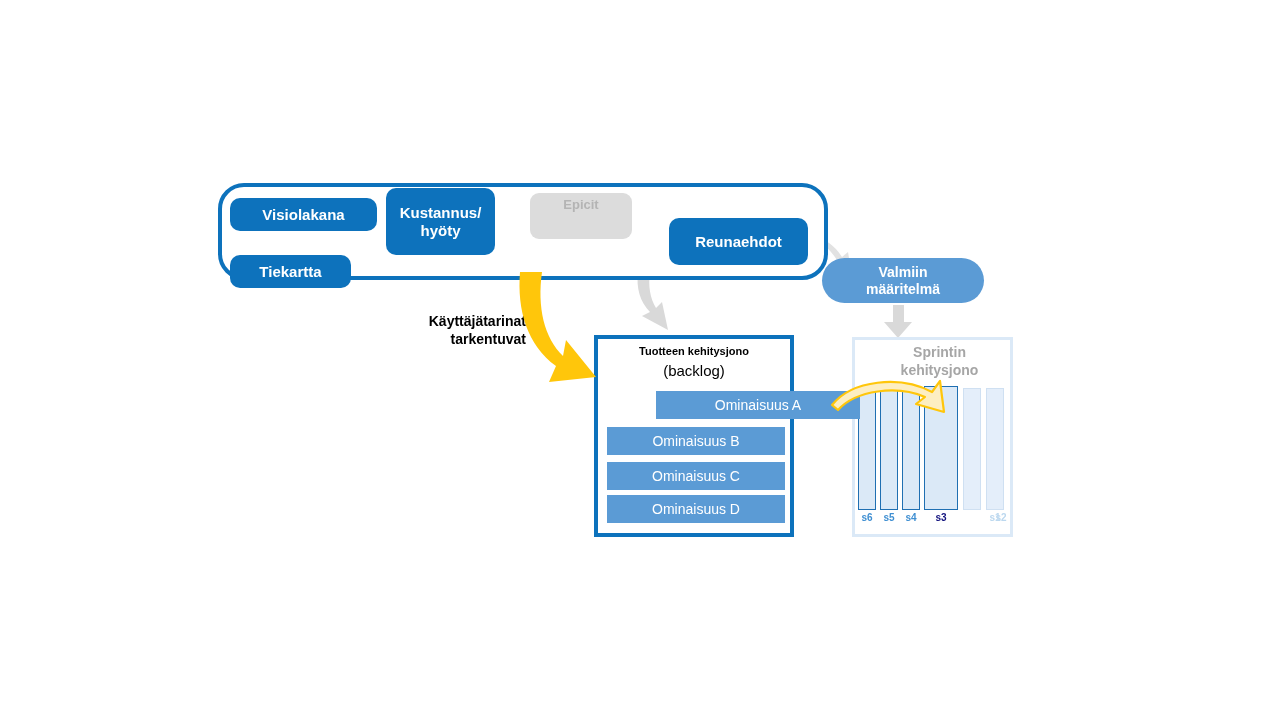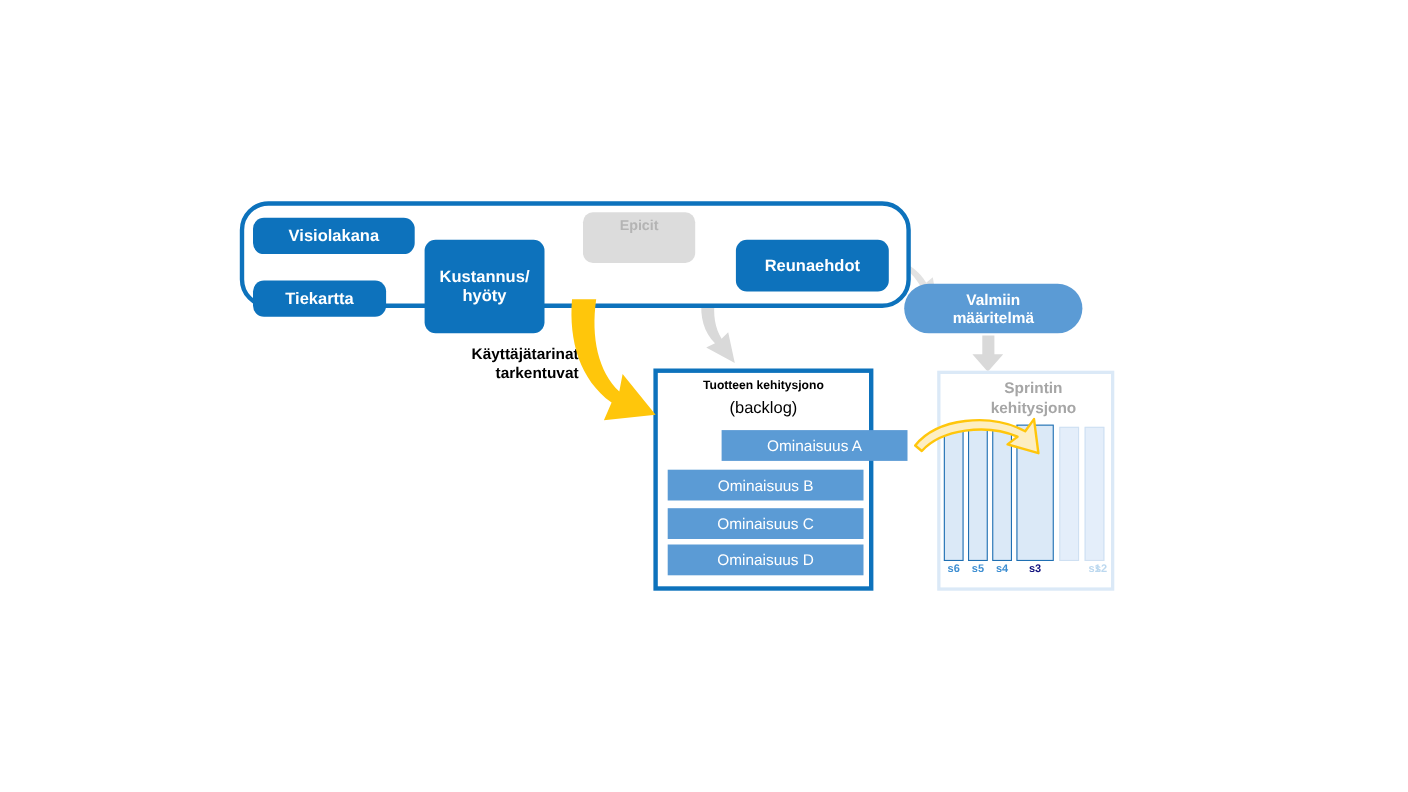--- a/index.html
+++ b/index.html
@@ -42,21 +42,21 @@
     font-size: 15px;
     display: flex;
     align-items: center;
     justify-content: center;
     text-align: center;
     line-height: 1.15;
   }
 
   #box-visiolakana { left: 230px; top: 198px;  width: 147px; height: 33px; }
   #box-tiekartta   { left: 230px; top: 255px;  width: 121px; height: 33px; }
-  #box-kustannus   { left: 386px; top: 218px;  width: 109px; height: 85px; }
+  #box-kustannus   { left: 386px; top: 188px;  width: 109px; height: 67px; }
   #box-kayttajatarinakartta { left: 505px; top: 214px; width: 150px; height: 55px; }
   #box-reunaehdot  { left: 669px; top: 218px;  width: 139px; height: 47px; }
 
   
   #box-epicit {
     left: 530px; top: 193px;
     width: 102px; height: 46px;
     background: #dcdcdc;
     border-radius: 9px;
     color: #b4b4b4;
@@ -113,21 +113,21 @@
 
   .feature-bar {
     background: #5b9bd5;
     color: #ffffff;
     font-size: 14px;
     display: flex;
     align-items: center;
     justify-content: center;
     height: 28px;
   }
-  #feature-a { left: 656px; top: 391px; width: 169px; z-index: 3; text-align: center; }
+  #feature-a { left: 656px; top: 391px; width: 204px; z-index: 3; text-align: center; }
   #feature-b { left: 607px; top: 427px; width: 178px; }
   #feature-c { left: 607px; top: 462px; width: 178px; }
   #feature-d { left: 607px; top: 495px; width: 178px; }
 
   
   #sprint-panel {
     left: 852px; top: 337px;
     width: 161px; height: 200px;
     border: 3px solid #dbe9f7;
     background: #ffffff;

